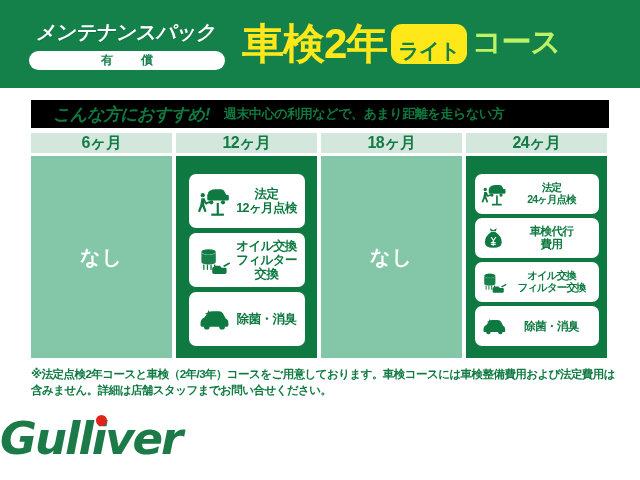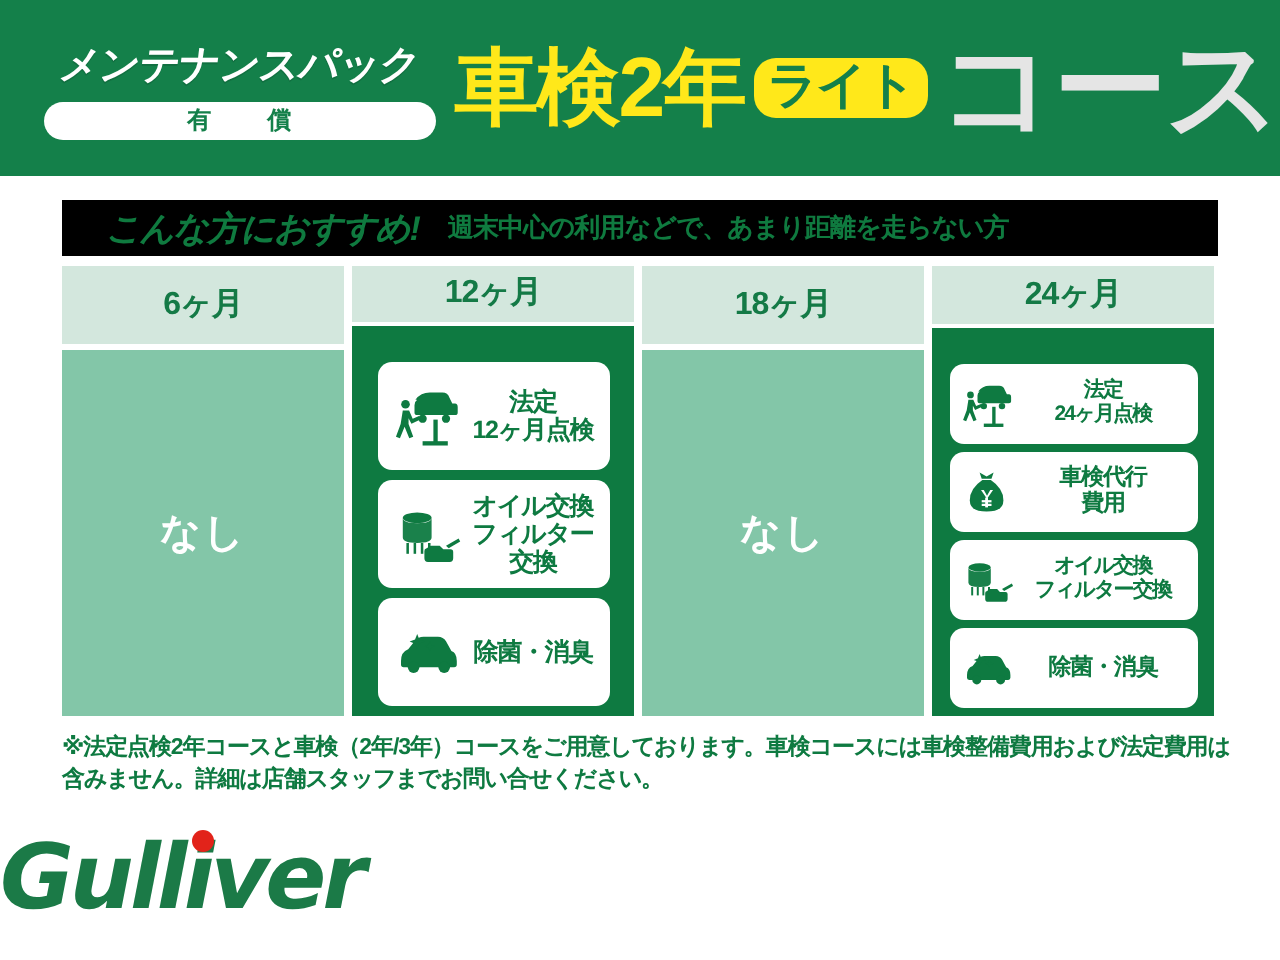--- a/index.html
+++ b/index.html
@@ -40,30 +40,30 @@
   .header-right{
     flex:1;display:flex;align-items:center;justify-content:flex-start;
     margin-left:4px;
   }
   .hl-yellow{
     color:#ffe81a;font-size:42px;font-weight:bold;letter-spacing:-1px;
     line-height:1;white-space:nowrap;
   }
   .lite-badge{
     background:#ffe81a;color:#14804a;
-    font-size:25px;font-weight:bold;letter-spacing:-1px;
+    font-size:21px;font-weight:bold;letter-spacing:-1px;
     border-radius:11px;
-    padding:2px 7px 3px 7px;
+    padding:16px 7px 3px 7px;
     margin:0 5px 0 4px;
     line-height:1;
     white-space:nowrap;
   }
   .hl-white{
-    color:#e5e5e5;font-size:57px;font-weight:bold;letter-spacing:-1px;
-    line-height:1;white-space:nowrap;
+    color:#bef264;font-size:30px;font-weight:bold;letter-spacing:-1px;
+    line-height:1;white-space:nowrap;font-family:Liberation Mono, monospace;
   }
 
   
   .reco{
     position:absolute;left:31px;top:100px;width:578px;height:28px;
     background:#000000;
     display:flex;align-items:center;
   }
   .reco-strong{
     color:#0f7a3f;font-size:17px;font-weight:bold;font-style:italic;
@@ -78,21 +78,21 @@
   .table{
     position:absolute;left:31px;top:133px;width:578px;height:225px;
     display:flex;
   }
   .col{
     display:flex;flex-direction:column;
   }
   .col-sep{width:4px;background:#ffffff;}
 
   .col-head{
-    height:39px;
+    height:20px;
     background:#d3e7dd;
     display:flex;align-items:center;justify-content:center;
   }
   .col-head span{
     color:#147a46;font-size:16px;font-weight:bold;letter-spacing:-0.5px;
   }
   .head-gap{height:3px;background:#ffffff;}
 
   .col-body{
     flex:1;

